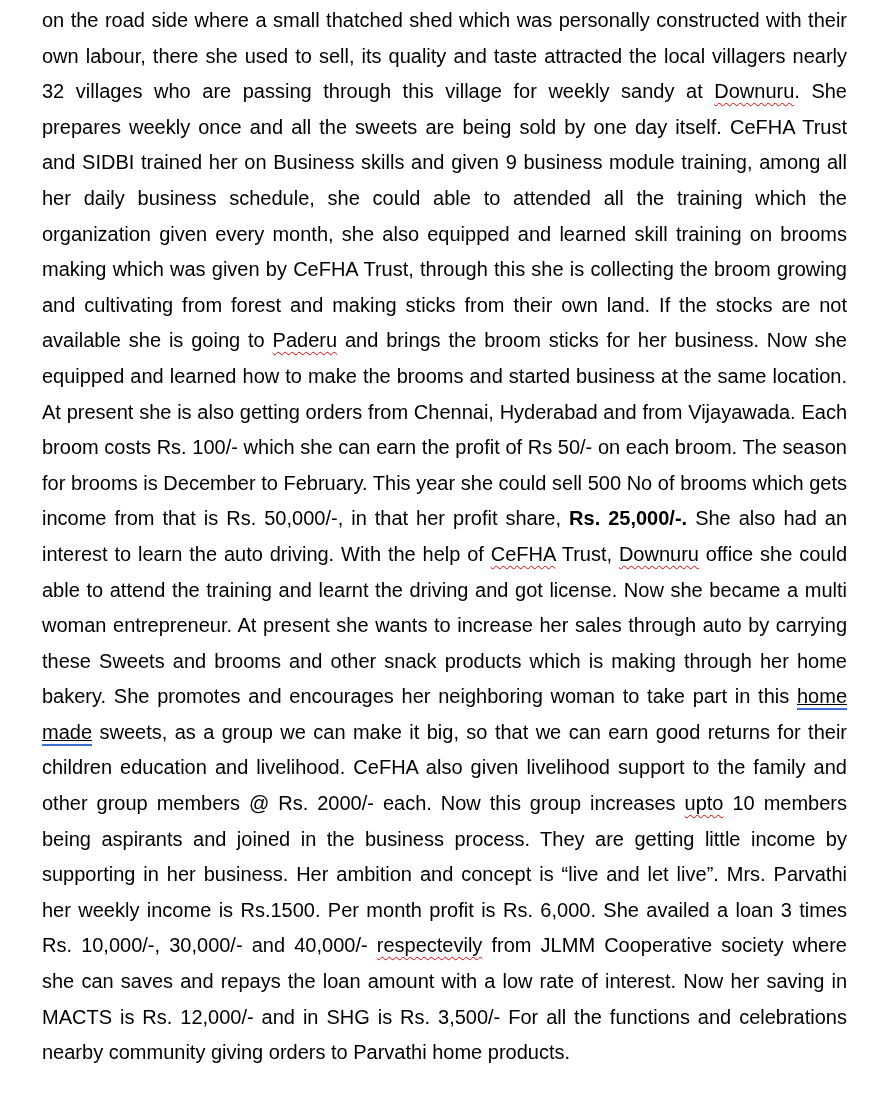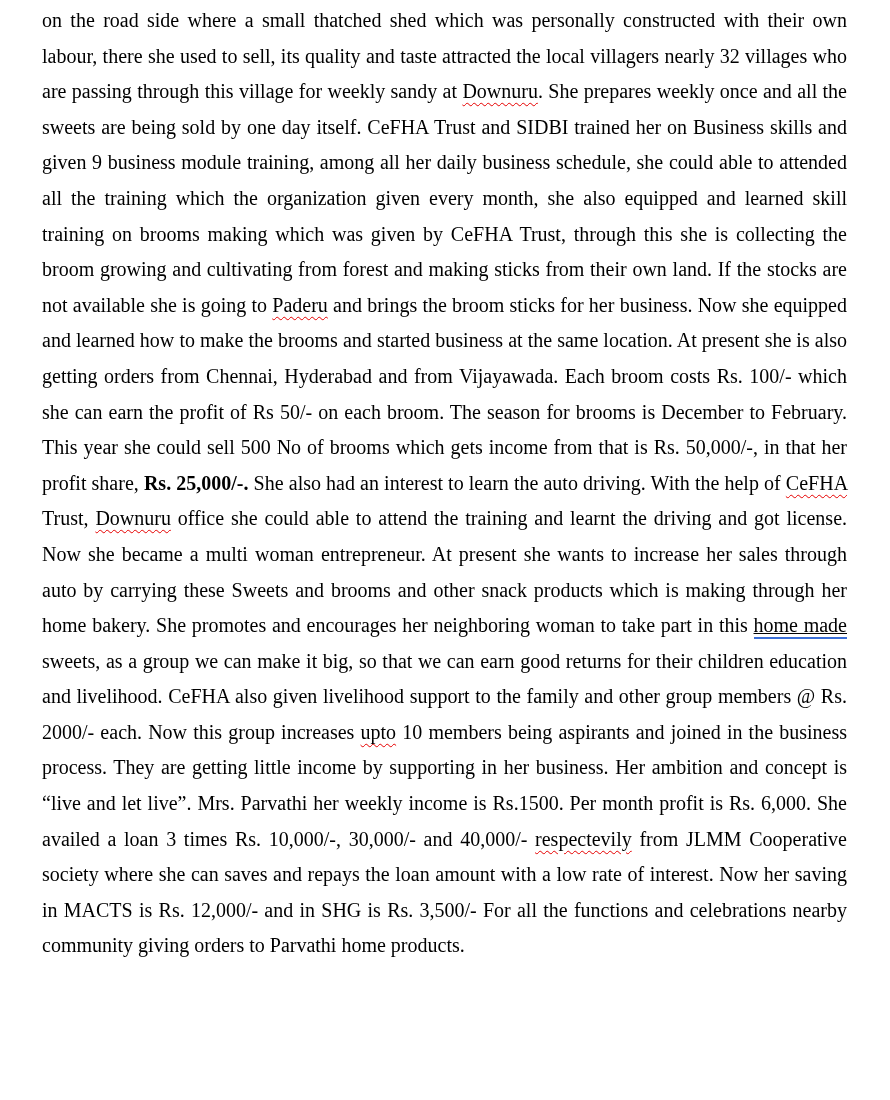--- a/index.html
+++ b/index.html
@@ -8,21 +8,21 @@
     --text-color: #000000;
     --page-bg: #ffffff;
   }
   * { box-sizing: border-box; }
   html, body { margin: 0; padding: 0; background: var(--page-bg); }
   .page {
     width: 890px;
     height: 1100px;
     background: var(--page-bg);
     padding: 3px 43px 12px 42px;
-    font-family: Liberation Serif, serif;
+    font-family: Liberation Sans, sans-serif;
     color: var(--text-color);
     overflow: hidden;
   }
   .body-text {
     font-size: 20px;
     line-height: 35.6px;
     text-align: justify;
     margin: 0;
   }
   .quote-text {

